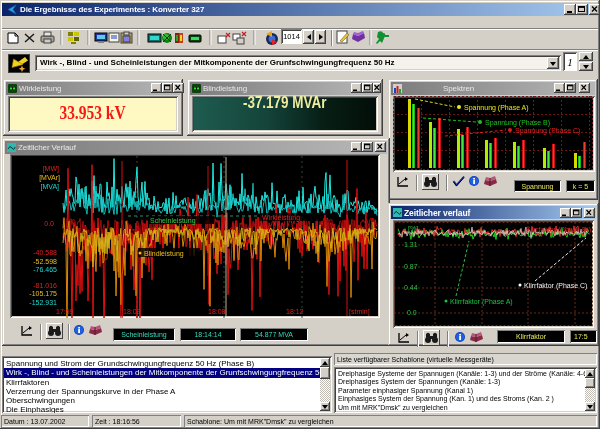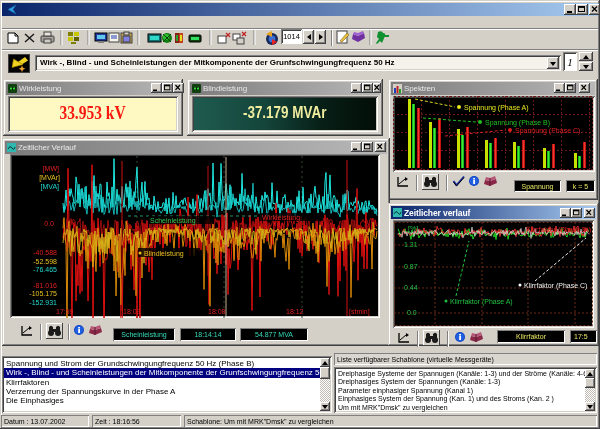--- a/index.html
+++ b/index.html
@@ -54,20 +54,21 @@
           <path d="M1.5 6 L4.5 10 L12 1.5" stroke="#1830a0" stroke-width="1.8" fill="none"></path>
           <path d="M1.5 7 L4.5 11 L12 2.5" stroke="#000" stroke-width="1" fill="none"></path>
         </g>
 </defs>
     </svg>
 
 <div class="tb bluetb" style="left:2px;top:3px;width:596px;height:13px;">
 <svg width="12" height="11" style="margin:0 3px 0 3px" viewBox="0 0 12 11">
         <path d="M11 1 L3 5.5 L11 10 L8 5.5 Z" fill="#30a0e8" stroke="#1060a0" stroke-width="0.6"></path>
       </svg>
+<span class="tbtxt">Die Ergebnisse des Experimentes : Konverter 327</span>
     </div>
 <div class="wbtn" style="left:564px;top:4px;width:12px;height:11px;">
       <svg width="12" height="11">
         <rect x="3" y="7" width="5" height="2" fill="#000"></rect>
       </svg>
     </div>
 <div class="wbtn" style="left:576px;top:4px;width:12px;height:11px;">
       <svg width="12" height="11">
         <rect x="2.5" y="2.5" width="6" height="5" fill="none" stroke="#000"></rect>
         <rect x="2.5" y="2.5" width="6" height="1.4" fill="#000"></rect>
@@ -246,27 +247,27 @@
         <svg width="11" height="10">
           <rect x="2.5" y="2" width="5.4" height="4.8" fill="none" stroke="#000"></rect>
           <rect x="2.5" y="2" width="5.4" height="1.3" fill="#000"></rect>
         </svg>
       </div>
 <div class="wbtn" style="left:186px;top:4px;width:8px;">
         <svg width="8" height="10">
           <path d="M1.5 2 L6 6.8 M6 2 L1.5 6.8" stroke="#000" stroke-width="1.2"></path>
         </svg>
       </div>
-<div class="abs sunk" style="left:5px;top:17px;width:186px;height:36px;background:linear-gradient(90deg,#1f5c50,#14443a 40%,#071f16 70%,#030d08);display:flex;align-items:center;justify-content:center;">
+<div class="abs sunk" style="left:5px;top:17px;width:186px;height:36px;background:linear-gradient(90deg,#1f5c50,#14443a 40%,#071f16 70%,#030d08);display:flex;justify-content:center;">
 <span style="font-weight:bold;font-size:16px;color:#f0eca0;transform:scaleX(0.84);margin-top:-2px;">-37.179 MVAr</span>
       </div>
 </div>
 
 <div class="win" style="left:388px;top:79px;width:210px;height:121px;">
-<div class="tb graytb" style="left:3px;top:3px;width:204px;">
+<div class="tb graytb" style="left:3px;top:3px;width:204px;gap:39px;">
 <svg width="9" height="9" style="margin:0 2px 0 2px">
           <rect width="9" height="9" fill="#d4d0c8"></rect>
           <rect x="1" y="4" width="2" height="5" fill="#2040c0"></rect>
           <rect x="3.5" y="2" width="2" height="7" fill="#c02020"></rect>
           <rect x="6" y="5" width="2" height="4" fill="#20a020"></rect>
         </svg>
 <span class="tbtxt" style="font-weight:normal;color:#e8e8e8;font-size:8px;">Spektren</span>
       </div>
 <div class="wbtn" style="left:166px;top:4px;">
         <svg width="11" height="10">
@@ -534,20 +535,21 @@
 <div class="fld" style="left:109px;top:127px;width:68px;height:13px;">Klirrfaktor</div>
 <div class="fld" style="left:182px;top:127px;width:27px;height:13px;justify-content:flex-start;padding-left:4px;">17:5</div>
 </div>
 
 <div class="abs" style="left:2px;top:356px;width:330px;height:57px;background:#fff;box-shadow:inset 1px 1px 0 #808080,inset -1px -1px 0 #fff,inset 2px 2px 0 #404040,inset -2px -2px 0 #d4d0c8;overflow:hidden;">
 <div style="position:absolute;left:2px;top:3px;width:318px;font-size:8px;line-height:9.3px;color:#000;white-space:nowrap;">
 <div style="padding-left:2px;">Spannung und Strom der Grundschwingungfrequenz 50 Hz (Phase B)</div>
 <div style="padding-left:2px;background:#000080;color:#fff;">Wirk -, Blind - und Scheinleistungen der Mitkomponente der Grunfschwingungfrequenz 50 H</div>
 <div style="padding-left:2px;">Klirrfaktoren</div>
 <div style="padding-left:2px;">Verzerrung der Spannungskurve in der Phase A</div>
+<div style="padding-left:2px;">Oberschwingungen</div>
 <div style="padding-left:2px;">Die Einphasiges</div>
 </div>
 <div class="abs" style="right:2px;top:2px;width:10px;height:53px;background:#c8c4bc;background-image:repeating-conic-gradient(#fff 0 25%,#c0bcb4 0 50%);background-size:2px 2px;"></div>
 <div class="sbtn" style="right:2px;top:2px;">
         <span class="arr" style="border:3px solid transparent;border-bottom:4px solid #000;margin-bottom:3px;"></span>
       </div>
 <div class="abs" style="right:2px;top:11px;width:10px;height:12px;background:#d4d0c8;box-shadow:inset -1px -1px 0 #404040,inset 1px 1px 0 #fff,inset -2px -2px 0 #808080;"></div>
 <div class="sbtn" style="right:2px;bottom:2px;">
         <span class="arr" style="border:3px solid transparent;border-top:4px solid #000;margin-top:3px;"></span>
       </div>

